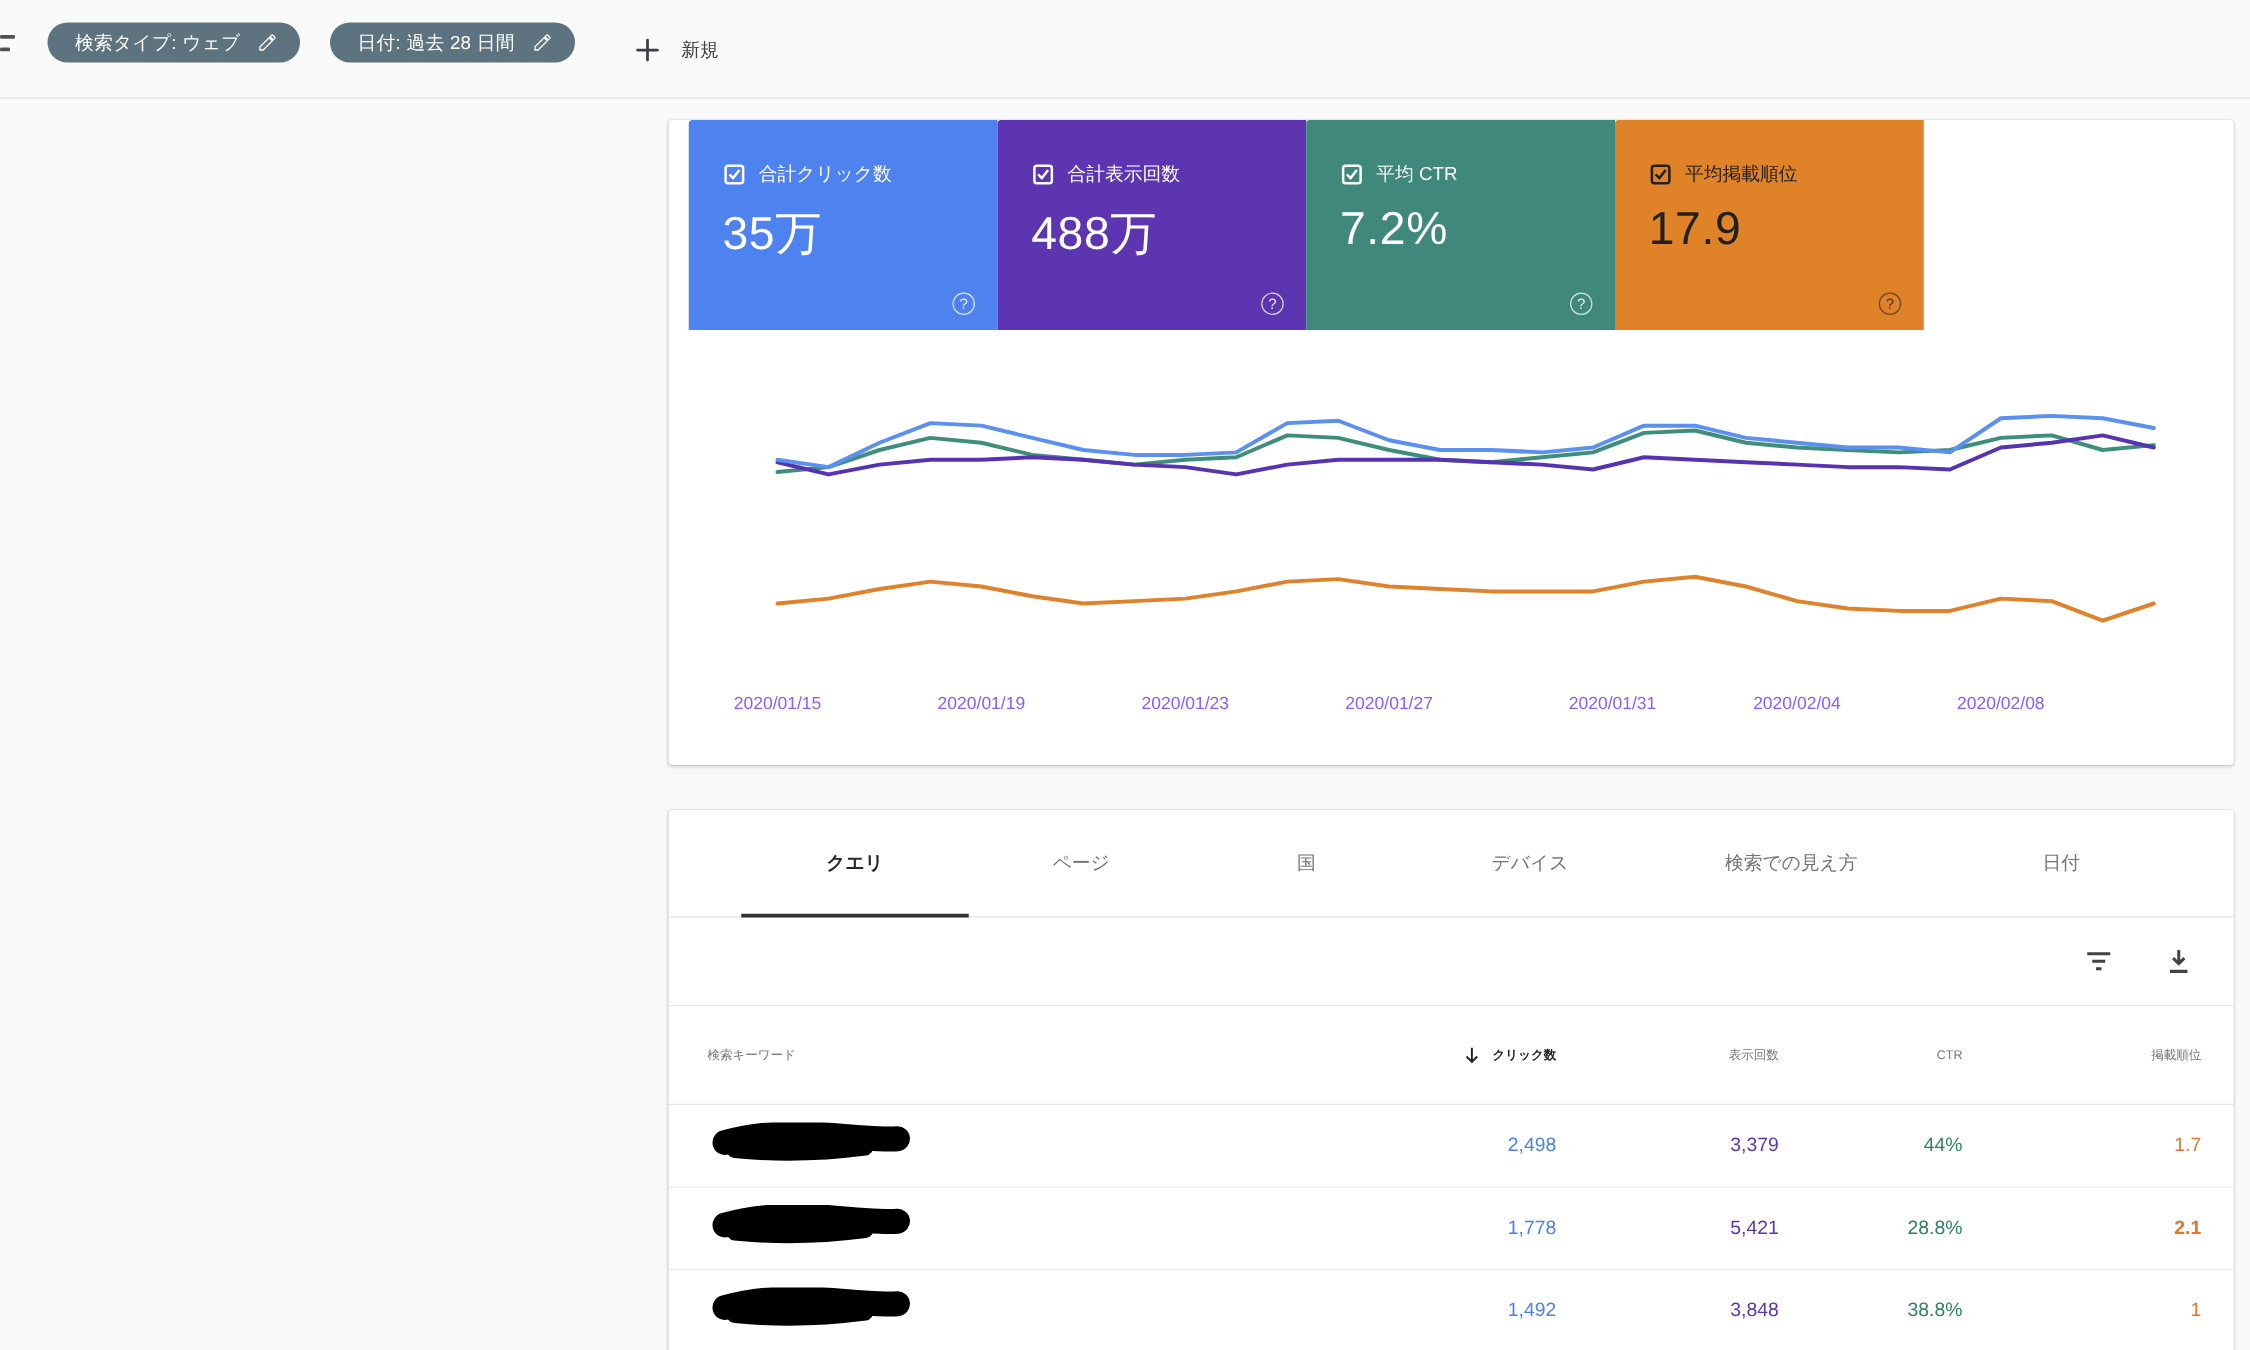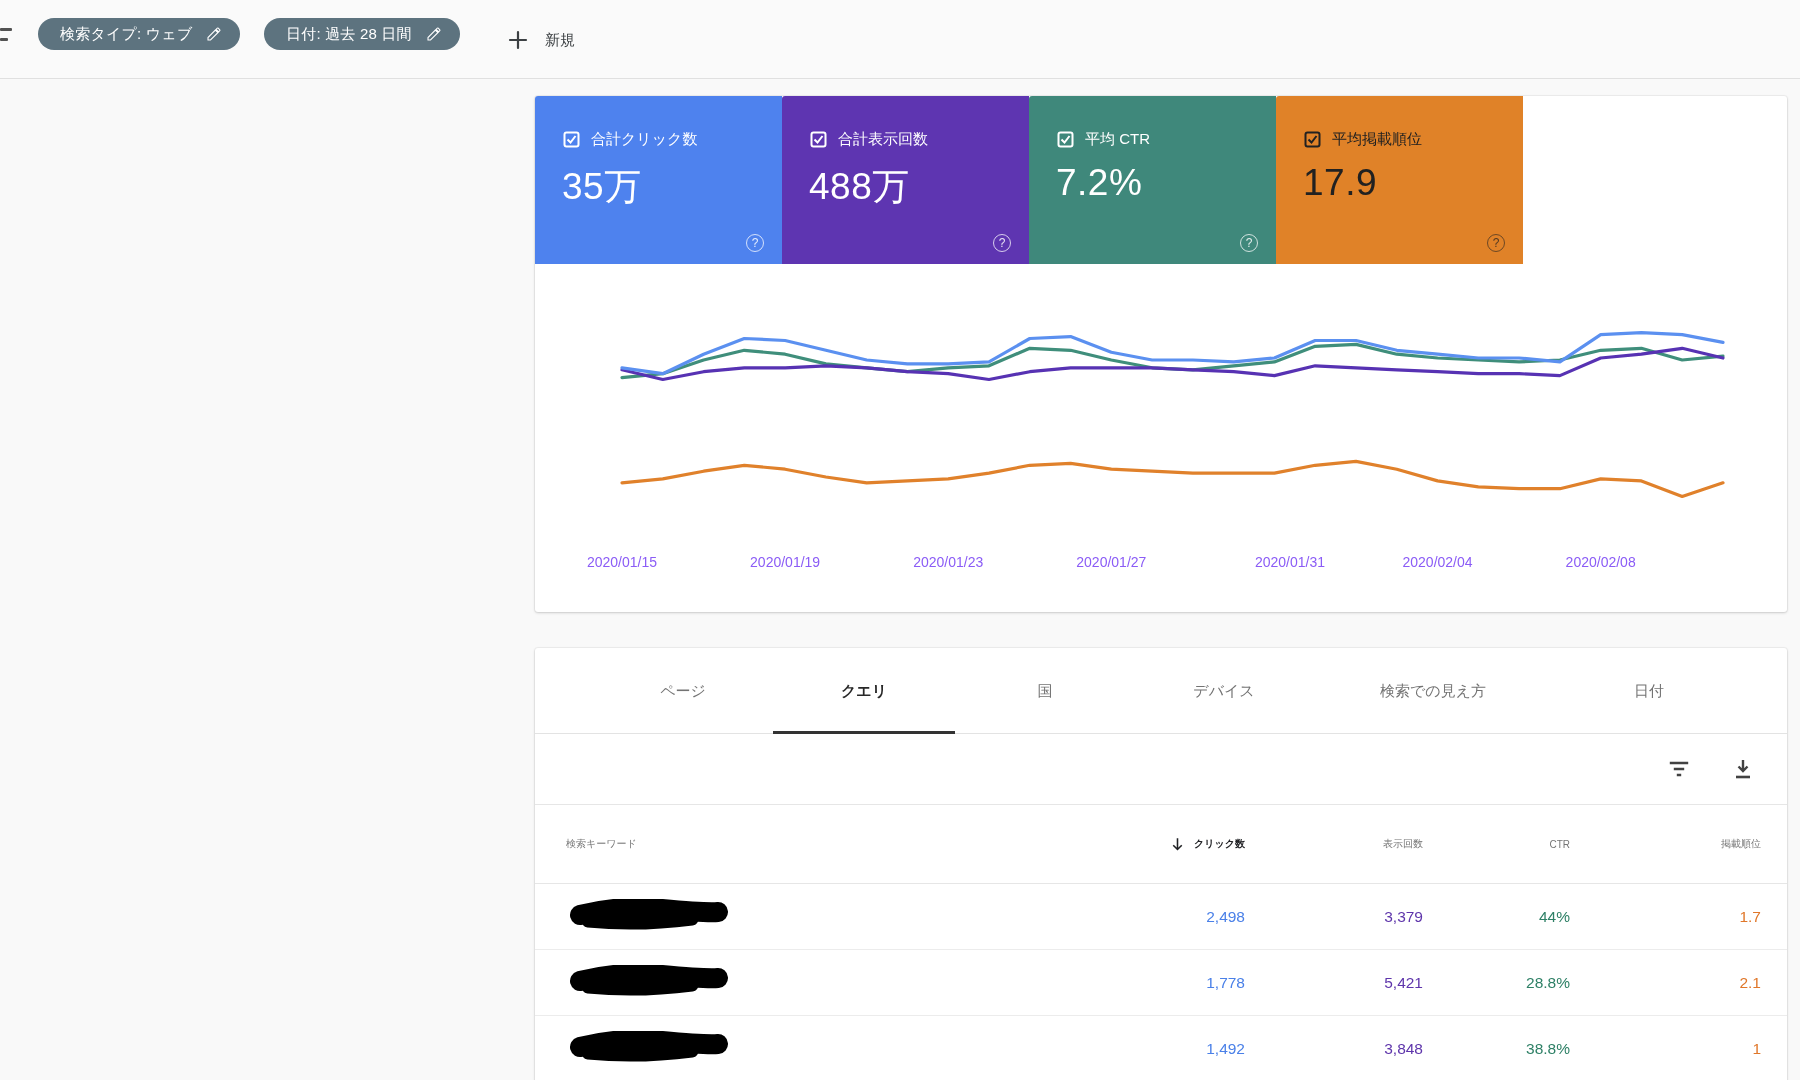--- a/index.html
+++ b/index.html
@@ -31,21 +31,21 @@
   }
   .new-btn svg { width:24px; height:24px; margin-right:15px; }
   
   .panel {
     position:absolute; background:#fff; border-radius:3px;
     box-shadow:0 0 0 1px rgba(0,0,0,.04), 0 1px 3px rgba(0,0,0,.16);
   }
   .chart-panel { left:535px; top:96px; width:1252px; height:516px; }
   .table-panel { left:535px; top:648px; width:1252px; height:470px; }
   
-  .cards { position:absolute; left:0; top:0; height:168px; display:flex; }
+  .cards { position:absolute; left:16px; top:0; height:168px; display:flex; }
   .card { width:247px; height:168px; position:relative; cursor:pointer; border-radius:3px 0 0 0; }
   .card-head { position:absolute; left:28px; top:34px; display:flex; align-items:center; font-size:15px; }
   .card-head svg { width:17px; height:17px; margin-right:11px; }
   .card-value { position:absolute; left:27px; top:66px; font-size:37px; letter-spacing:.5px; }
   .help {
     position:absolute; right:18px; bottom:12px; width:18px; height:18px;
     border:1.5px solid rgba(255,255,255,.75); border-radius:50%;
     font-size:12px; line-height:16px; text-align:center; color:rgba(255,255,255,.85);
   }
   .card-dark .help { border-color:rgba(33,33,33,.6); color:rgba(33,33,33,.75); }
@@ -178,22 +178,22 @@
       <span style="left: 576.333px;">2020/01/27</span>
       <span style="left: 755px;">2020/01/31</span>
       <span style="left: 902.556px;">2020/02/04</span>
       <span style="left: 1065.67px; text-align: right;">2020/02/08</span>
     </div>
 </div>
 
 <div class="panel table-panel">
 
   <div class="tabs" id="tabs">
+    <div class="tab active" style="width:182px">クエリ</div>
     <div class="tab" style="width:180px">ページ</div>
-    <div class="tab active" style="width:182px">クエリ</div>
     <div class="tab" style="width:180px">国</div>
     <div class="tab" style="width:178px">デバイス</div>
     <div class="tab" style="width:240px">検索での見え方</div>
     <div class="tab" style="width:192px">日付</div>
   </div>
 
   <div class="tooltray">
     <svg class="tool-icon" viewBox="0 0 24 24">
       <path d="M4 6h16M8 12h8M11 18h2" stroke="#424242" stroke-width="2.4" stroke-linecap="square"></path>
     </svg>
@@ -232,21 +232,21 @@
   <div class="grid-row trow">
     <div>
       <svg class="blob" viewBox="0 0 178 32">
         <path d="M14 16 Q 52 6 96 10 T 152 13" fill="none" stroke="#000" stroke-width="20" stroke-linecap="round"></path>
         <path d="M22 22 Q 72 27 126 20" fill="none" stroke="#000" stroke-width="13" stroke-linecap="round"></path>
       </svg>
     </div>
     <div class="num c-clicks" style="color: rgb(74, 128, 232);">1,778</div>
     <div class="num c-impr" style="color: rgb(94, 53, 171);">5,421</div>
     <div class="num c-ctr" style="color: rgb(46, 128, 102);">28.8%</div>
-    <div class="num c-pos" style="color: rgb(224, 119, 42);">2.1</div>
+    <div class="num c-pos" style="color: rgb(224, 119, 42); font-weight: bold;">2.1</div>
   </div>
 
   <div class="grid-row trow">
     <div>
       <svg class="blob" viewBox="0 0 178 32">
         <path d="M14 16 Q 52 6 96 10 T 152 13" fill="none" stroke="#000" stroke-width="20" stroke-linecap="round"></path>
         <path d="M22 22 Q 72 27 126 20" fill="none" stroke="#000" stroke-width="13" stroke-linecap="round"></path>
       </svg>
     </div>
     <div class="num c-clicks" style="color: rgb(74, 128, 232);">1,492</div>

